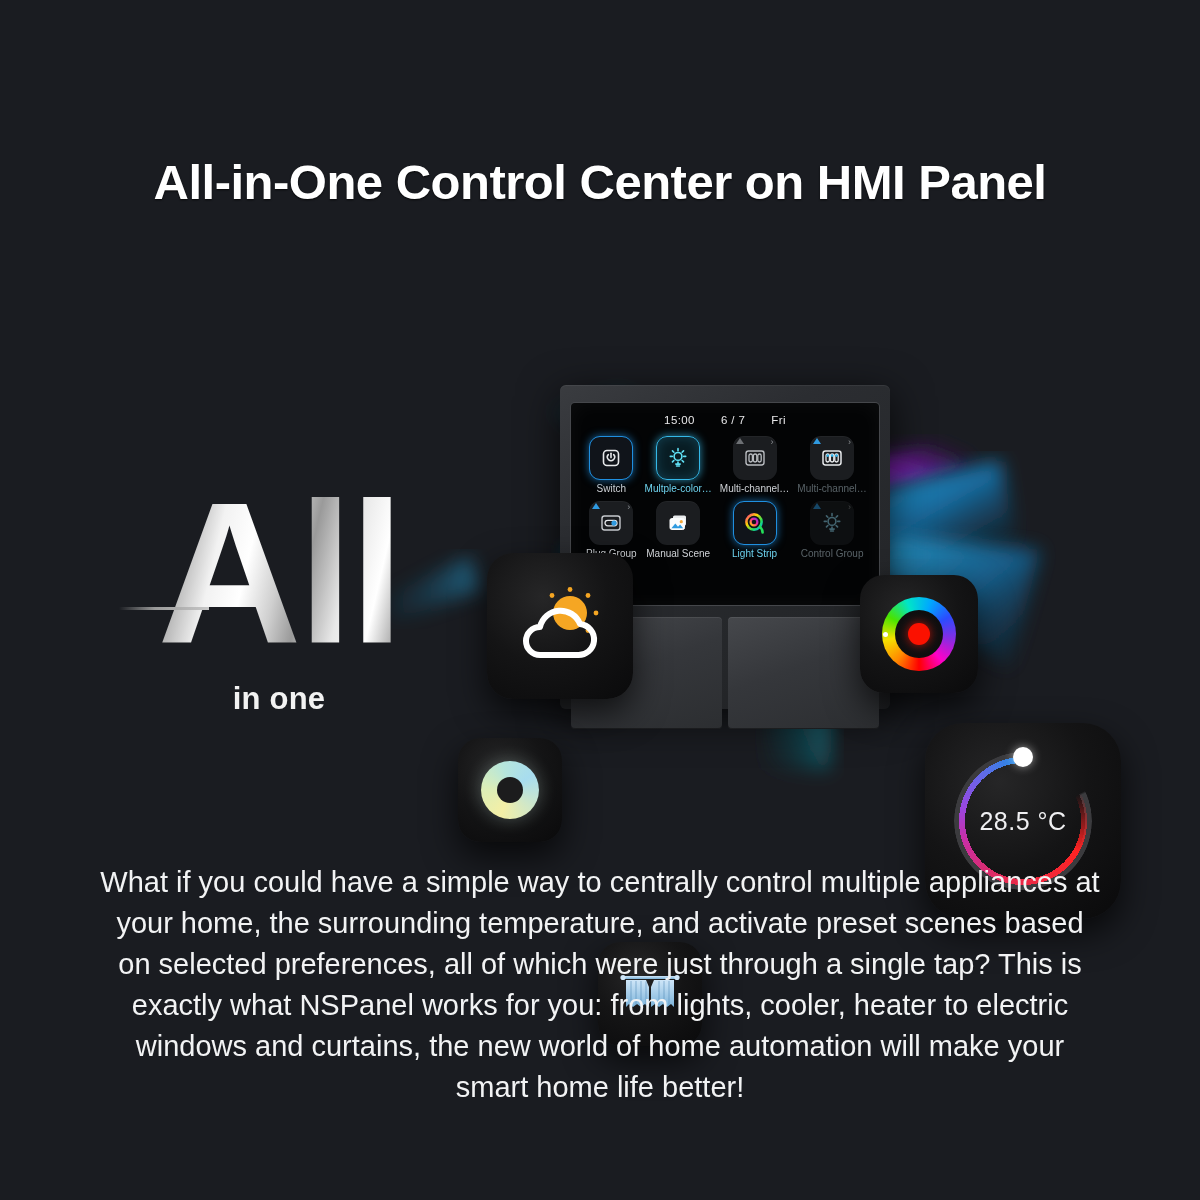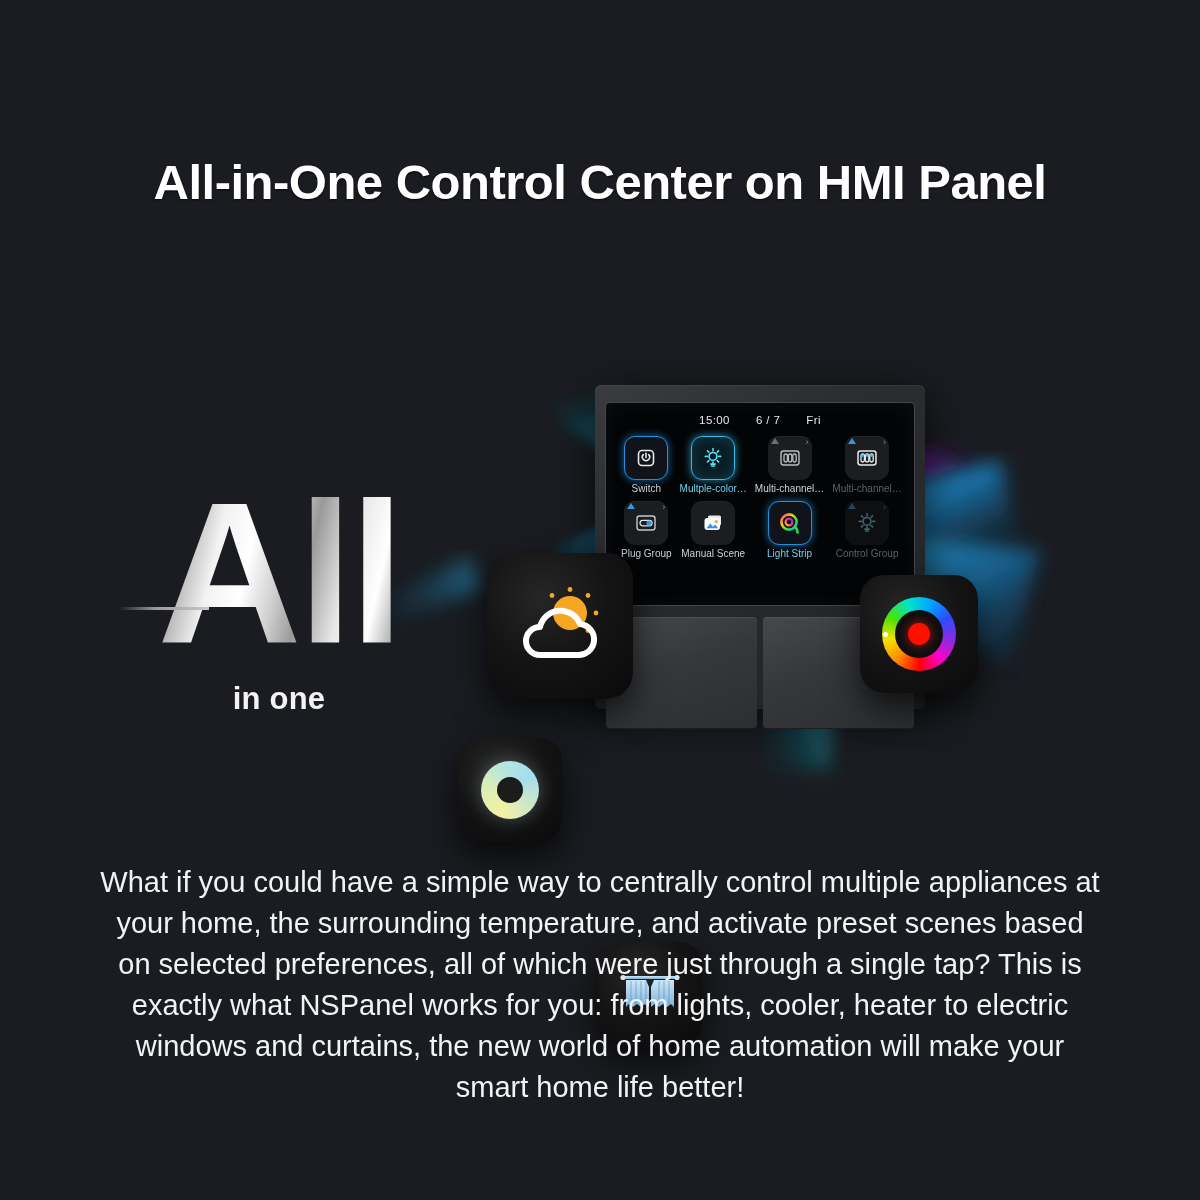--- a/index.html
+++ b/index.html
@@ -40,21 +40,21 @@
   .wordmark-strike {
     position:absolute; left:-10px; top:122px; width:90px; height:3px;
     background:linear-gradient(90deg,rgba(130,130,130,0) 0%,#9a9a9a 40%,#c8c8c8 100%);
   }
   .wordmark-sub {
     margin-top:20px; font-size:31px; font-weight:bold; color:#f2f2f2; letter-spacing:.2px;
   }
 
   
   .device {
-    position:absolute; left:595px; top:135px; width:330px; height:324px;
+    position:absolute; left:560px; top:135px; width:330px; height:324px;
     background:linear-gradient(150deg,#3a3c40 0%,#2b2d31 30%,#242629 75%,#1f2023 100%);
     border-radius:6px;
     box-shadow:0 10px 40px rgba(0,0,0,.75), inset 0 1px 0 rgba(255,255,255,.06);
   }
   .device-screen {
     position:absolute; left:11px; top:18px; width:308px; height:202px;
     background:#030405;
     border-radius:4px;
     box-shadow:inset 0 0 22px rgba(255,255,255,.045), 0 0 0 1px #45474b;
     overflow:hidden;
@@ -429,20 +429,28 @@
     <div class="rgb-ring">
       <div class="rgb-marker"></div>
       <div class="rgb-dot"></div>
     </div>
   </div>
 
   <div class="card card-dimmer">
     <div class="dim-ring"></div>
   </div>
 
+  <div class="card card-temp">
+    <div class="gauge">
+      <div class="gauge-base"></div>
+      <div class="gauge-track"></div>
+      <div class="gauge-knob"></div>
+      <div class="gauge-value">28.5 °C</div>
+    </div>
+  </div>
 
   <div class="card card-curtain">
     <svg class="curtain" viewBox="0 0 62 44">
       <defs>
         <linearGradient id="curG" x1="0" y1="0" x2="0" y2="1">
           <stop offset="0%" stop-color="#cfe6f8"></stop>
             <stop offset="100%" stop-color="#7db4da"></stop>
         </linearGradient>
       </defs>
       <rect x="3" y="4" width="56" height="3" rx="1.5" fill="url(#curG)"></rect>

